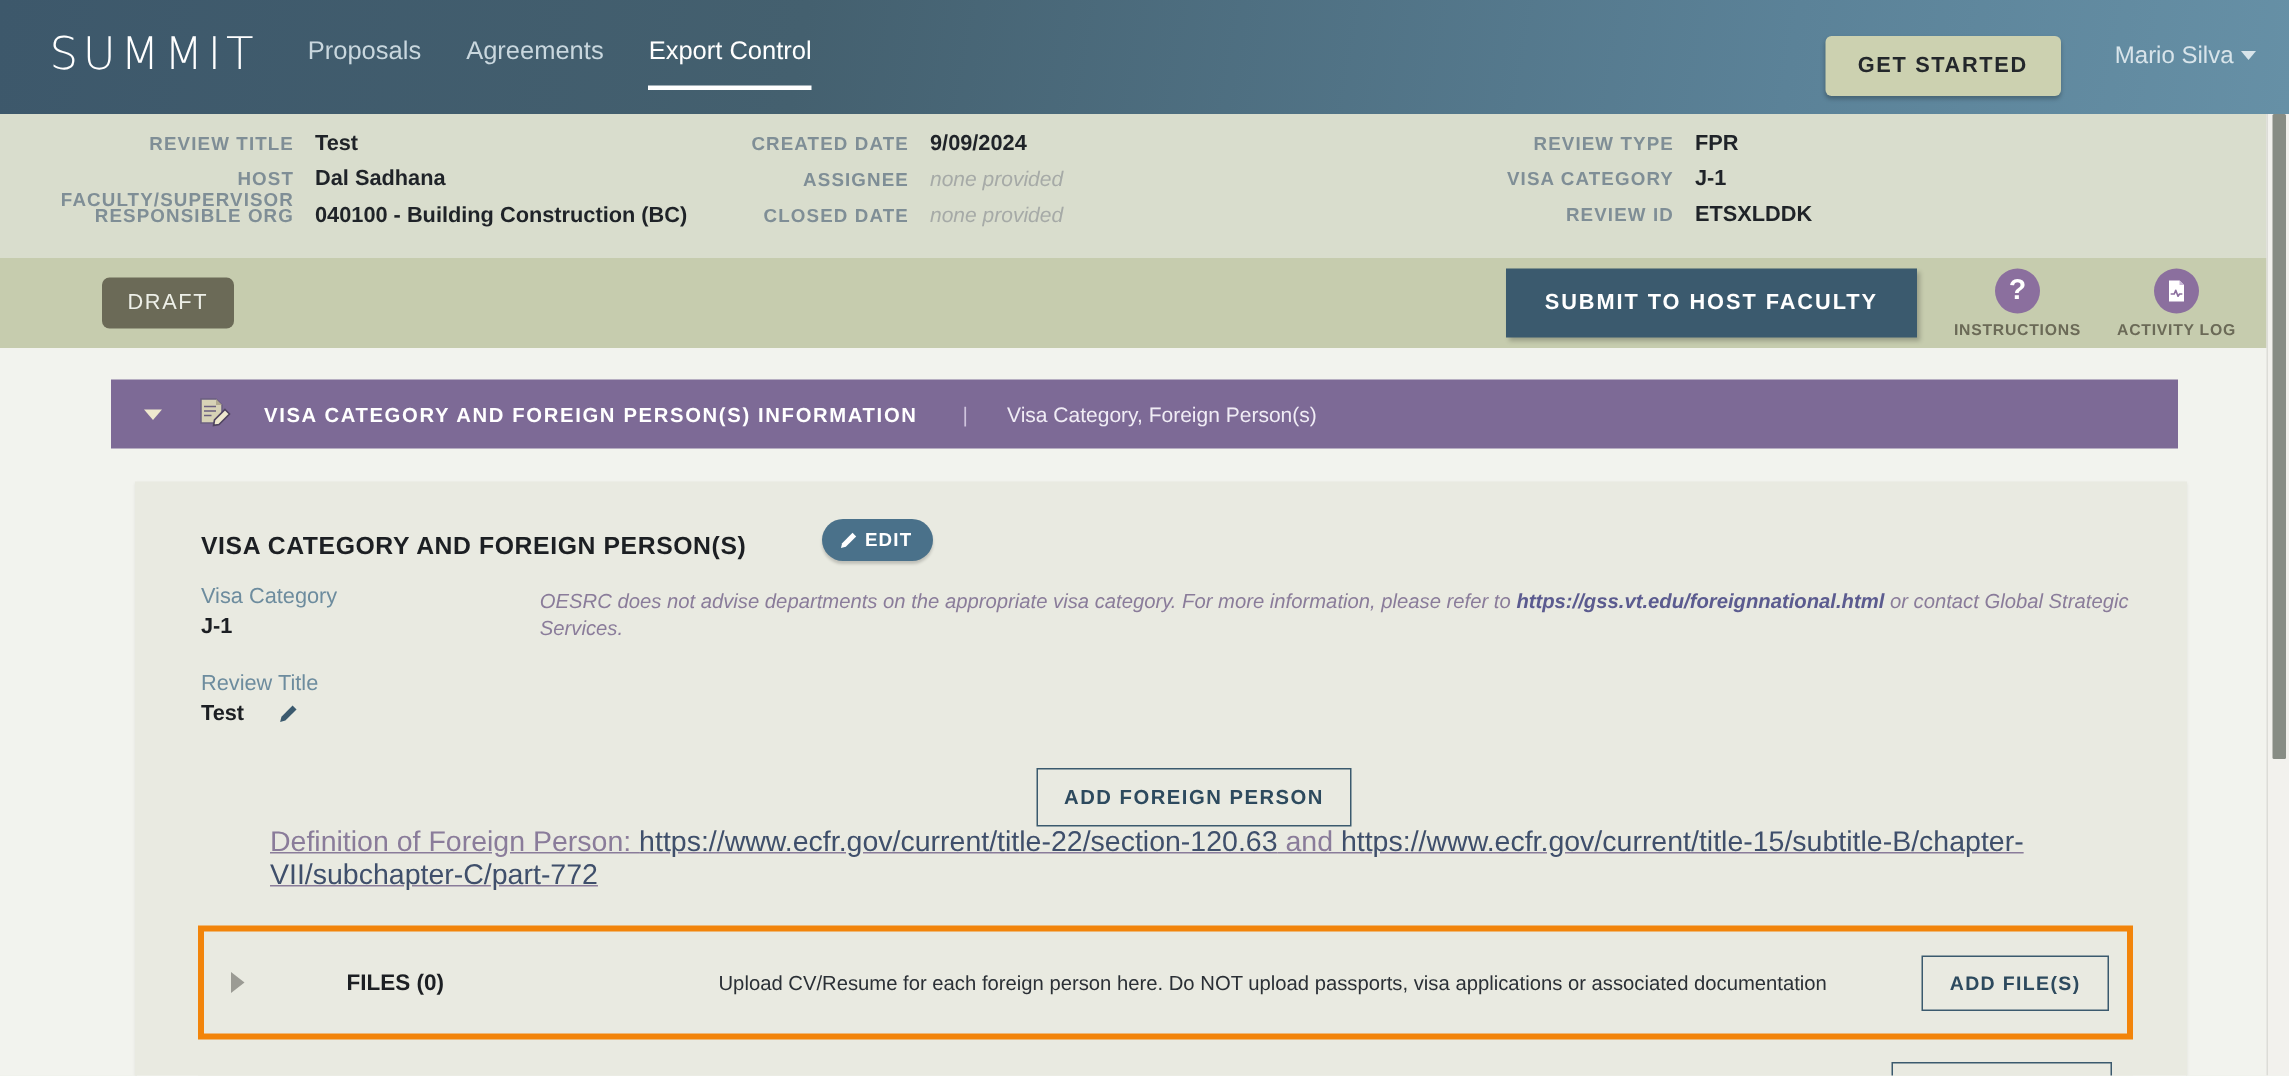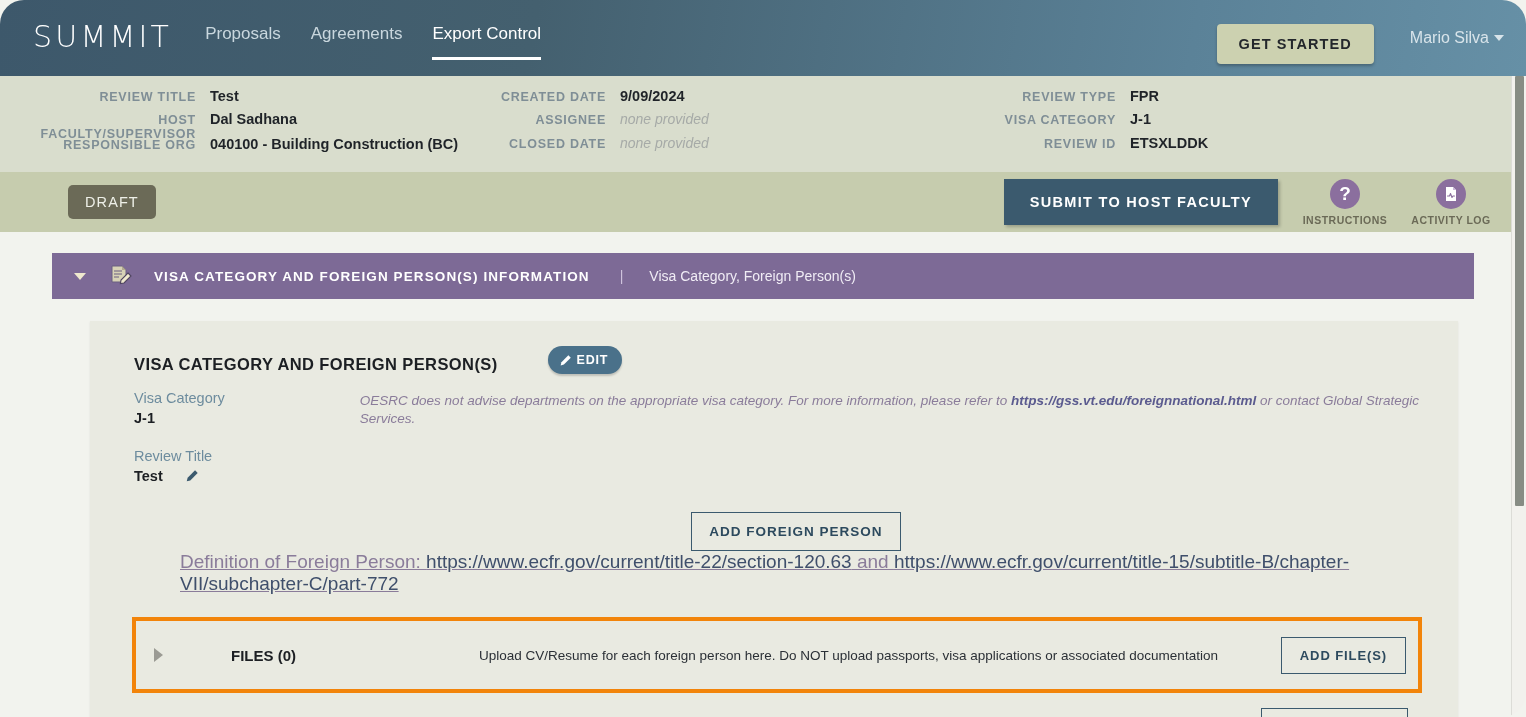--- a/index.html
+++ b/index.html
@@ -7,21 +7,20 @@
     margin: 0; padding: 0;
     width: 1526px; height: 717px;
     overflow: hidden;
     font-family: "Liberation Sans", sans-serif;
     background: #f2f3ee;
   }
   .page {
     position: relative;
     width: 1526px; height: 717px;
     overflow: hidden;
-    border-radius: 24px;
   }
 
   
   .topnav {
     position: relative;
     height: 76px;
     background: linear-gradient(100deg, #3d586b 0%, #44606f 35%, #5b8298 78%, #6690a6 100%);
     display: flex; align-items: center;
     padding: 0 0 0 33px;
   }
@@ -188,21 +187,21 @@
   }
 
   
   .content {
     background: #f2f3ee;
     height: 488px;
     padding: 21px 0 0 0;
     position: relative;
   }
   .sectionbar {
-    margin: 0 52px;
+    margin: 0 74px;
     background: #7d6a96;
     height: 46px;
     display: flex; align-items: center;
     padding: 0 0 0 22px;
     cursor: pointer;
   }
   .chev-down {
     width: 0; height: 0;
     border-left: 6px solid transparent;
     border-right: 6px solid transparent;

